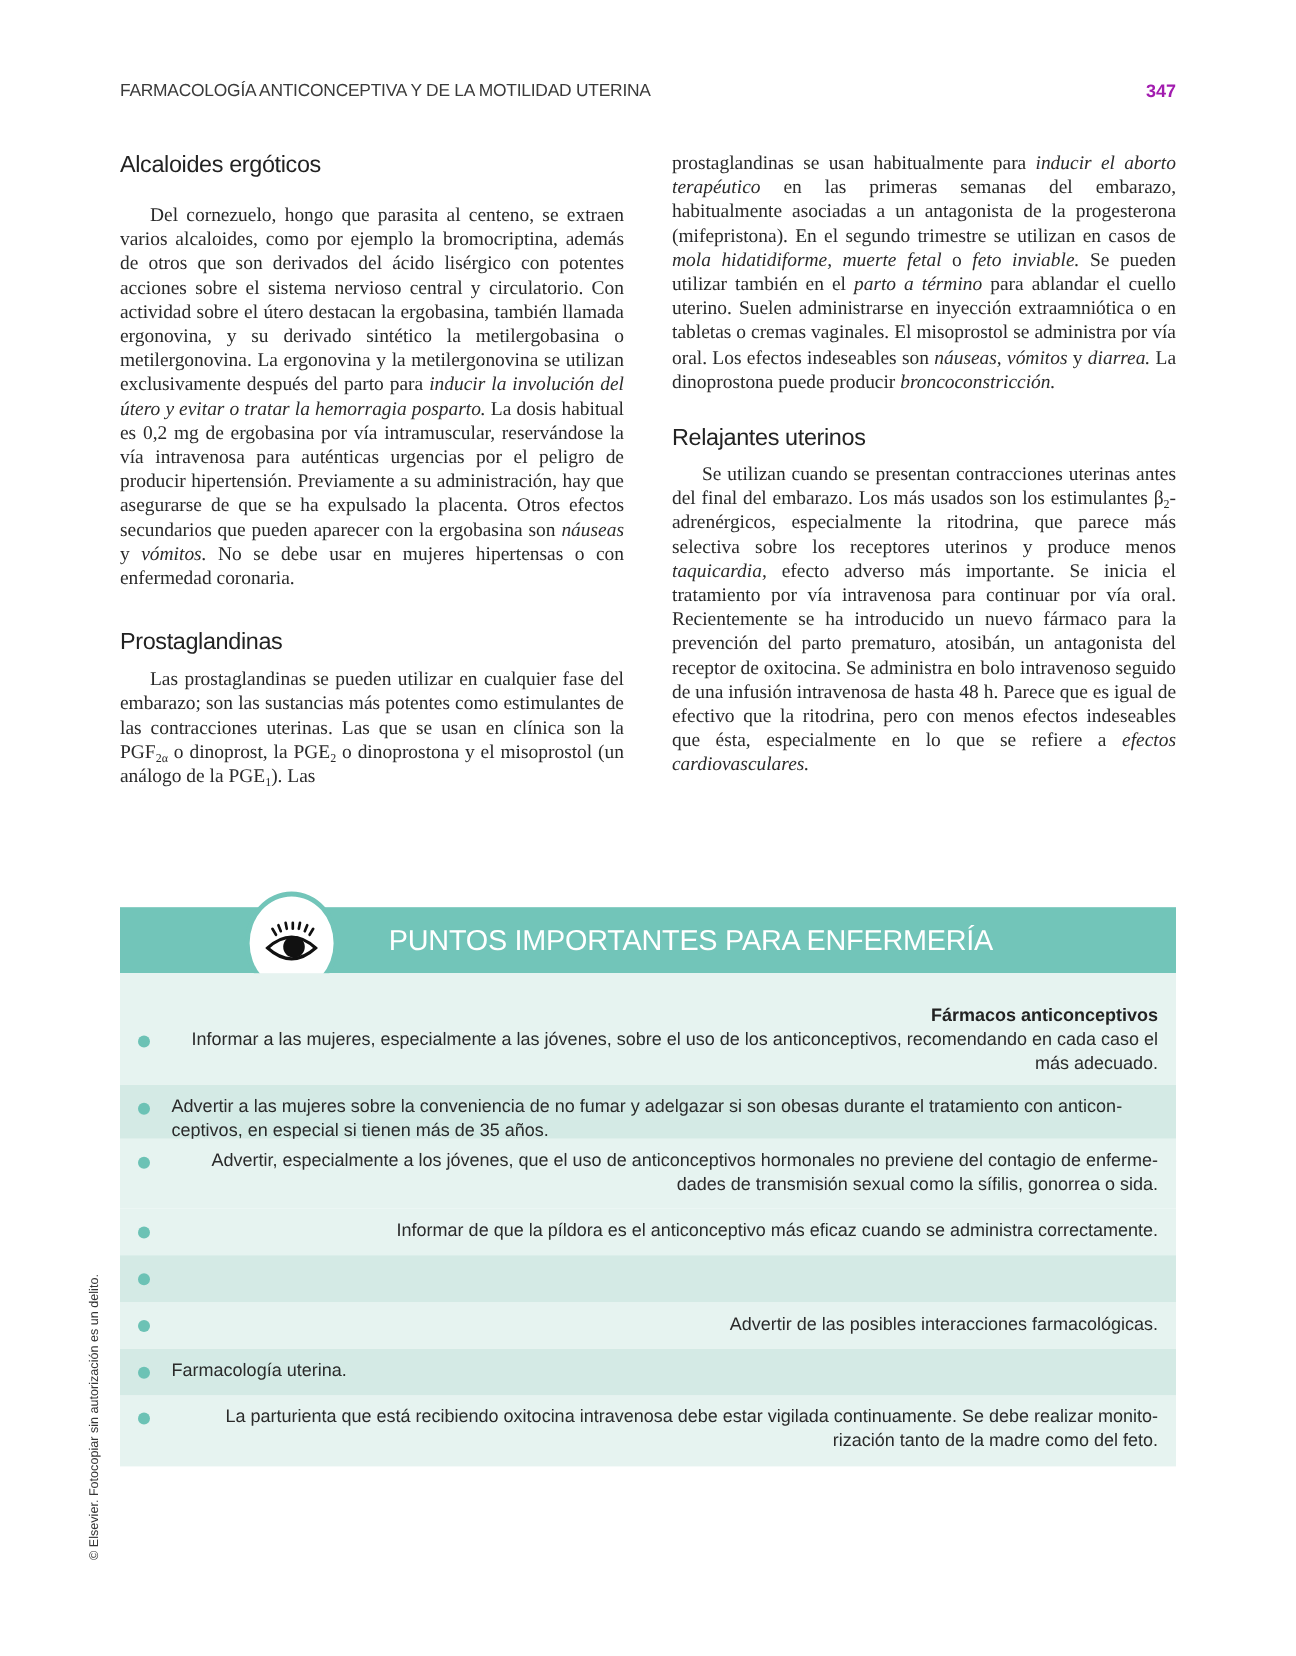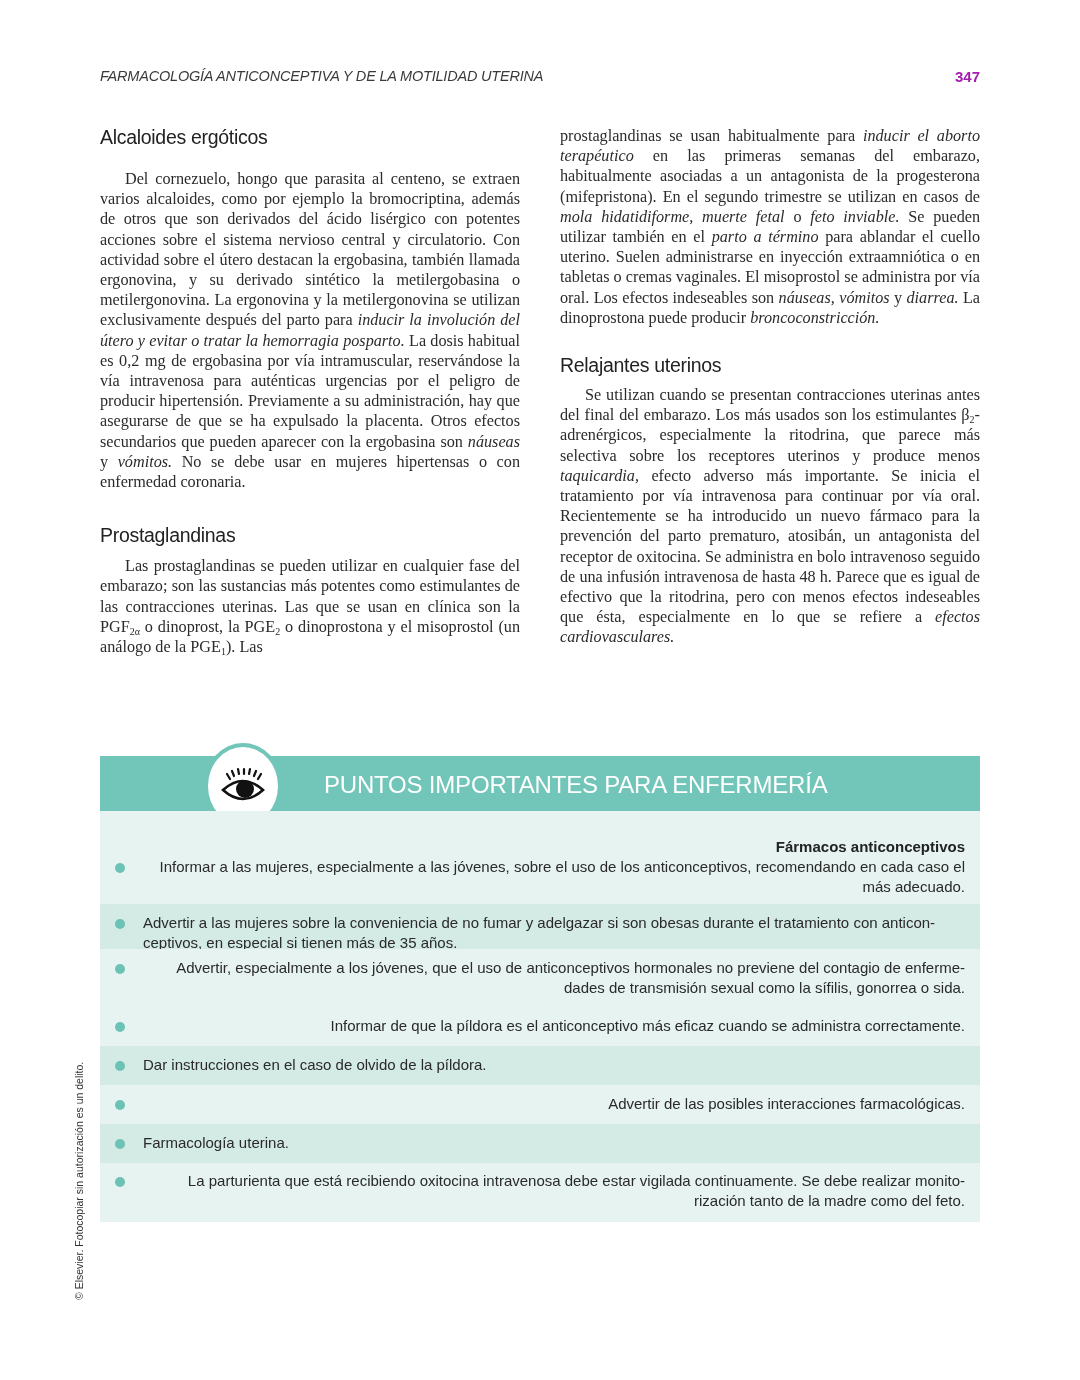--- a/index.html
+++ b/index.html
@@ -2,21 +2,21 @@
 <html><head>
   <meta charset="utf-8">
   <style>
     html, body { margin: 0; padding: 0; }
     body {
       width: 1080px; height: 1380px; background: #ffffff; position: relative;
       overflow: hidden; color: #2a2a2a;
     }
     .running-head {
       position: absolute; left: 100px; top: 68px;
-      font-family: "Liberation Sans", sans-serif; font-style: italic;
+      font-family: "Liberation Sans", sans-serif; 
       font-size: 14.5px; color: #3a3a3a; letter-spacing: -0.2px;
     }
     .page-number {
       position: absolute; right: 100px; top: 68px;
       font-family: "Liberation Sans", sans-serif; font-weight: bold;
       font-size: 15px; color: #a21caf;
     }
     .col { position: absolute; width: 420px; }
     .col-left { left: 100px; top: 124px; }
     .col-right { left: 560px; top: 124px; }
@@ -125,21 +125,20 @@
   <div class="box-row light" style="height:58px;padding-top:9px;">
     <span class="bullet" style="top:15px;"></span>
     <div>Advertir, especialmente a los jóvenes, que el uso de anticonceptivos hormonales no previene del contagio de enferme­dades de transmisión sexual como la sífilis, gonorrea o sida.</div>
   </div>
   <div class="box-row light" style="height:39px;padding-top:9px;">
     <span class="bullet" style="top:15px;"></span>
     <div>Informar de que la píldora es el anticonceptivo más eficaz cuando se administra correctamente.</div>
   </div>
   <div class="box-row dark" style="height:39px;padding-top:9px;">
     <span class="bullet" style="top:15px;"></span>
-    <div>Dar instrucciones en el caso de olvido de la píldora.</div>
   </div>
   <div class="box-row light" style="height:39px;padding-top:9px;">
     <span class="bullet" style="top:15px;"></span>
     <div>Advertir de las posibles interacciones farmacológicas.</div>
   </div>
   <div class="box-row dark" style="height:39px;padding-top:9px;">
     <span class="bullet" style="top:15px;"></span>
     <div>Farmacología uterina.</div>
   </div>
   <div class="box-row light" style="height:59px;padding-top:8px;">

